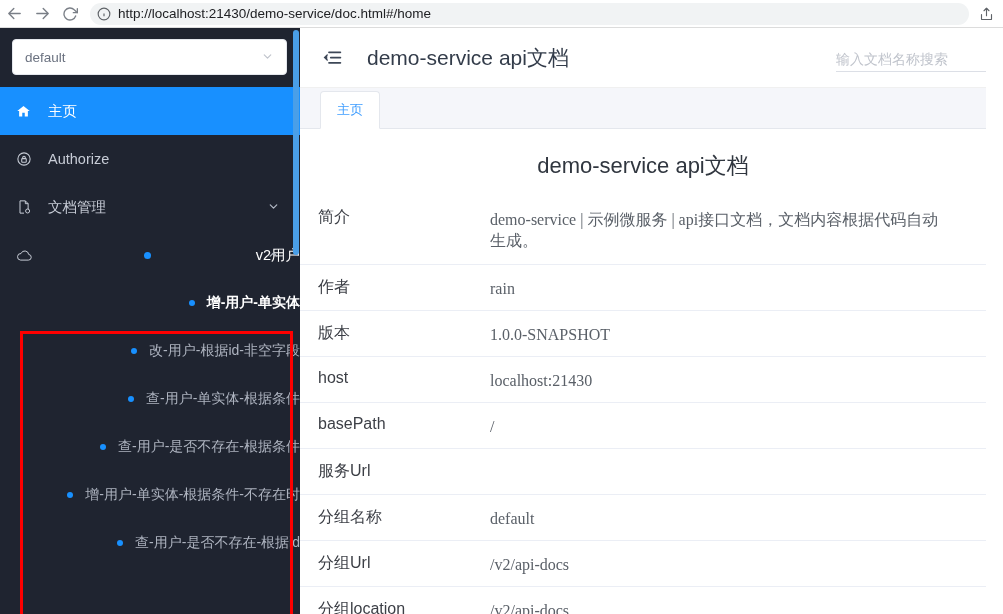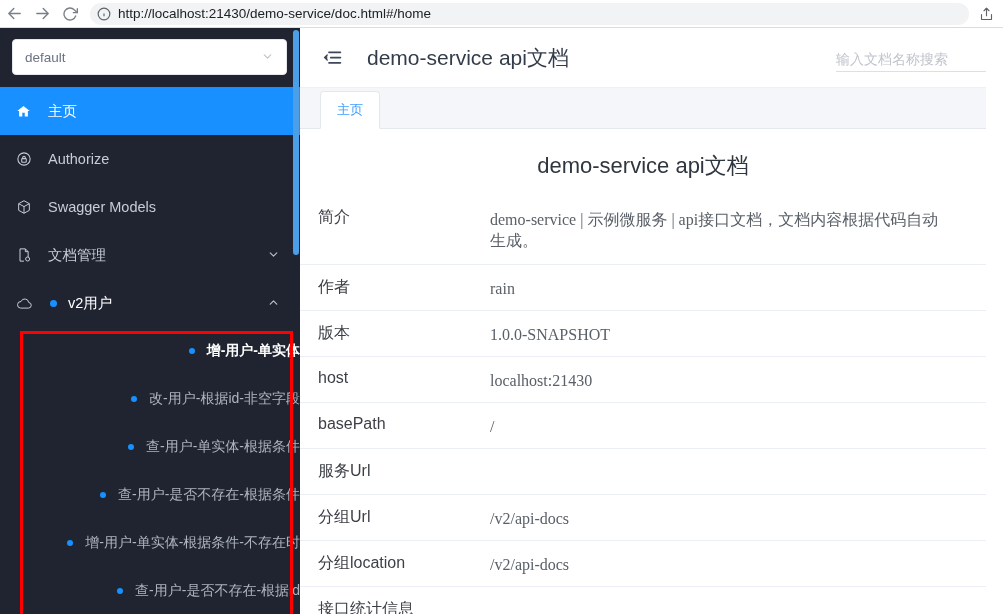--- a/index.html
+++ b/index.html
@@ -81,21 +81,21 @@
   .nav-item .nav-ico {
     width: 26px; display: flex; align-items: center;
     color: inherit; flex: 0 0 26px;
   }
   .nav-item.active .nav-ico { color: #fff; }
   .nav-item .nav-label { margin-left: 6px; white-space: nowrap; }
   .nav-item .caret {
     position: absolute; right: 20px; color: #b4bac6; font-size: 11px;
   }
 
-  .nav-group-row { height: 48px; }
+  .nav-group-row { height: 48px; justify-content: space-between; }
   .nav-group-row .bullet {
     width: 7px; height: 7px; border-radius: 50%;
     background: #1890ff; margin-left: 8px; flex: 0 0 7px;
   }
   .nav-group-row .nav-label { color: #ffffff; font-weight: 500; margin-left: 11px; }
 
   .sub-item {
     height: 48px;
     display: flex; align-items: center;
     padding-left: 40px;
@@ -279,29 +279,20 @@
       <span class="nav-ico">
         <svg width="16" height="16" viewBox="0 0 24 24" fill="none" stroke="currentColor" stroke-width="1.6">
             <circle cx="12" cy="12" r="9.2"></circle>
             <rect x="8.6" y="11.4" width="6.8" height="5.4" rx="1"></rect>
             <path d="M10.1 11.4V9.8a1.9 1.9 0 0 1 3.8 0v1.6"></path>
           </svg>
       </span>
       <span class="nav-label">Authorize</span>
     </div>
 
-    <div class="nav-item">
-      <span class="nav-ico">
-        <svg width="16" height="16" viewBox="0 0 24 24" fill="none" stroke="currentColor" stroke-width="1.5">
-            <path d="M12 2.6 20 7v10l-8 4.4L4 17V7z"></path>
-            <path d="M4 7l8 4.4L20 7M12 11.4V21.4"></path>
-          </svg>
-      </span>
-      <span class="nav-label">Swagger Models</span>
-    </div>
 
     <div class="nav-item">
       <span class="nav-ico">
         <svg width="16" height="16" viewBox="0 0 24 24" fill="none" stroke="currentColor" stroke-width="1.5">
             <path d="M6 2.8h8l4.2 4.2v8.4"></path>
             <path d="M6 2.8v18.4h6"></path>
             <path d="M14 2.8V7h4.2"></path>
             <circle cx="17.4" cy="18" r="3"></circle>
           </svg>
       </span>
@@ -405,20 +396,24 @@
         </tr>
         <tr>
           <td class="k">basePath</td>
           <td class="v">/</td>
         </tr>
         <tr>
           <td class="k">服务Url</td>
           <td class="v"></td>
         </tr>
         <tr>
+          <td class="k">分组名称</td>
+          <td class="v">default</td>
+        </tr>
+        <tr>
           <td class="k">分组Url</td>
           <td class="v">/v2/api-docs</td>
         </tr>
         <tr>
           <td class="k">分组location</td>
           <td class="v">/v2/api-docs</td>
         </tr>
         <tr>
           <td class="k">接口统计信息</td>
           <td class="v stats-cell">

